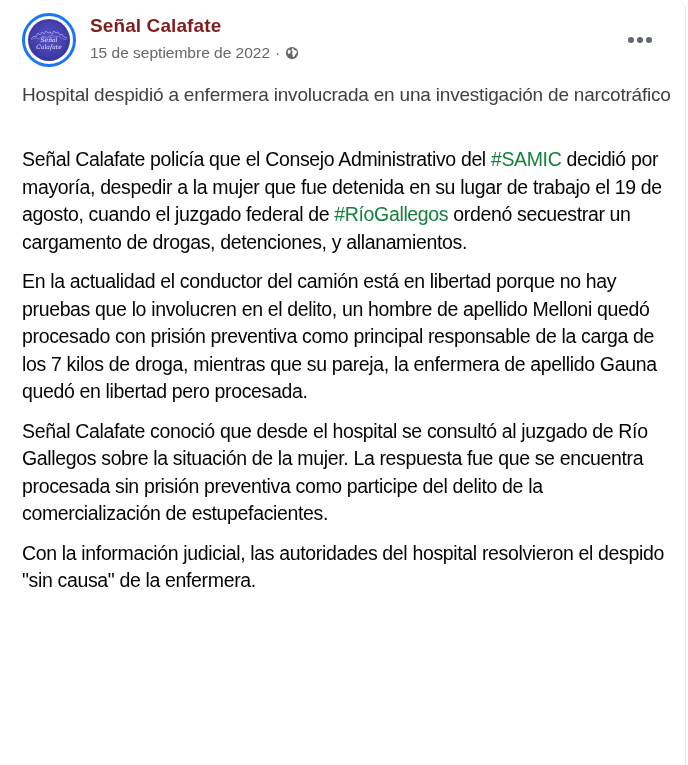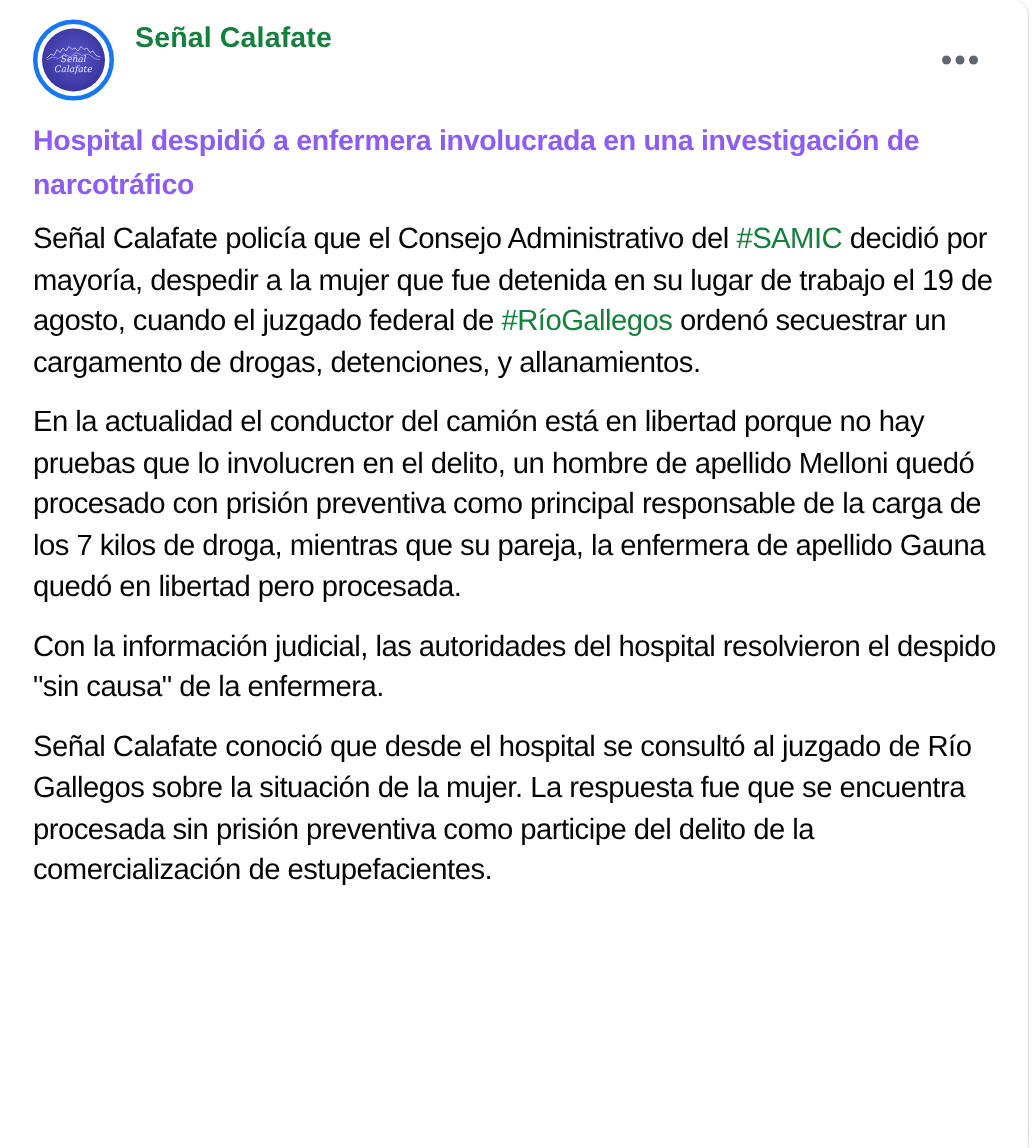--- a/index.html
+++ b/index.html
@@ -23,38 +23,38 @@
     }
     .avatar-skyline {
       position: absolute; left: 3px; right: 3px; top: 9px; height: 12px;
     }
     .avatar-text {
       font-family: "DejaVu Serif", serif; font-style: italic; color: #e8e8ff;
       font-size: 6px; line-height: 7px; text-align: center; position: relative; z-index: 1; margin-top: 6px;
     }
     .page-name {
       position: absolute; left: 68px; top: 2px;
-      font-family: "Liberation Sans", sans-serif; font-size: 19px; font-weight: 700; color: #15803d;
+      font-family: "Liberation Sans", sans-serif; font-size: 19px; font-weight: 700; color: #7f1d1d;
       letter-spacing: 0.1px;
     }
     .meta {
       position: absolute; left: 68px; top: 31px; display: flex; align-items: center;
       font-family: "Liberation Sans", sans-serif; font-size: 15.5px; color: #65676b;
     }
     .meta .dot { margin: 0 5px 0 5px; }
     .globe { width: 14px; height: 14px; }
     .more-btn {
       position: absolute; left: 600px; top: 15px; width: 36px; height: 24px;
       display: flex; align-items: center; justify-content: center; gap: 3px; cursor: pointer;
     }
     .more-btn span { width: 6px; height: 6px; border-radius: 50%; background: #606770; display: block; }
     .title {
       position: absolute; left: 22px; top: 80px; width: 650px;
-      font-family: "Liberation Sans", sans-serif; font-weight: 700; font-size: 19px;
-      line-height: 29px; color: #8b5cf6; letter-spacing: -0.2px;
+      font-family: "Liberation Sans", sans-serif; font-weight: 400; font-size: 19px;
+      line-height: 29px; color: #404040; letter-spacing: -0.2px;
     }
     .body {
       position: absolute; left: 22px; top: 146px; width: 650px;
       font-family: "Liberation Sans", sans-serif; font-size: 19.5px; line-height: 27.5px; color: #050505;
       letter-spacing: -0.35px;
     }
     .body p { margin: 0 0 12px 0; }
     .hashtag { color: #15803d; text-decoration: none; cursor: pointer; }
   </style>
 </head>
@@ -68,28 +68,37 @@
           <polyline points="0,11 3,8 5,9 7,5 9,7 11,4 13,6 15,3 17,5 19,4 21,6 23,3 25,5 27,4 29,7 31,6 33,9 36,10" fill="none" stroke="#c9c6ff" stroke-width="0.6"></polyline>
           <polyline points="0,12 4,10 8,11 12,8 16,10 20,7 24,9 28,8 32,11 36,12" fill="none" stroke="#a9a5f0" stroke-width="0.5"></polyline>
         </svg>
         <div class="avatar-text">
           <div>Señal</div>
           <div>Calafate</div>
         </div>
       </div>
     </div>
     <div class="page-name">Señal Calafate</div>
+    <div class="meta">
+      <span>15 de septiembre de 2022</span>
+      <span class="dot">·</span>
+      <svg class="globe" viewBox="0 0 16 16">
+        <circle cx="8" cy="8" r="7" fill="#65676b"></circle>
+        <path d="M4 4.5 C5 4 6 5 6.5 6 C7 7 6 7.5 5.5 8.5 C5 9.5 4 9 3.2 8 C3 6.5 3.3 5.3 4 4.5 Z" fill="#ffffff"></path>
+        <path d="M9 2.2 C10 3 9.5 4 10.5 4.5 C11.5 5 12.5 4.5 13.2 5.5 C13.6 7 13.5 8 12.5 9 C11.5 10 11 11.5 10 12.5 C9 13 8.5 12 8.8 11 C9 10 8 9.5 8 8.5 C8 7.5 9.2 7.2 8.6 6.2 C8 5.2 7.2 5 7.5 4 C7.8 3 8.3 2.5 9 2.2 Z" fill="#ffffff"></path>
+      </svg>
+    </div>
     <div class="more-btn">
       <span></span>
       <span></span>
       <span></span>
     </div>
   </div>
 
   <div class="title">Hospital despidió a enfermera involucrada en una investigación de narcotráfico</div>
 
   <div class="body">
     <p><span>Señal Calafate policía que el Consejo Administrativo del </span><a class="hashtag">#SAMIC</a><span> decidió por mayoría, despedir a la mujer que fue detenida en su lugar de trabajo el 19 de agosto, cuando el juzgado federal de </span><a class="hashtag">#RíoGallegos</a><span> ordenó secuestrar un cargamento de drogas, detenciones, y allanamientos.</span></p>
     <p><span>En la actualidad el conductor del camión está en libertad porque no hay pruebas que lo involucren en el delito, un hombre de apellido Melloni quedó procesado con prisión preventiva como principal responsable de la carga de los 7 kilos de droga, mientras que su pareja, la enfermera de apellido Gauna  quedó en libertad pero procesada.</span></p>
+    <p><span>Señal Calafate conoció que desde el hospital se consultó al juzgado de Río Gallegos sobre la situación de la mujer. La respuesta fue que se encuentra procesada sin prisión preventiva como participe del delito de la comercialización de estupefacientes.</span></p>
     <p><span>Con la información judicial, las autoridades del hospital resolvieron el despido "sin causa" de la enfermera.</span></p>
-    <p><span>Señal Calafate conoció que desde el hospital se consultó al juzgado de Río Gallegos sobre la situación de la mujer. La respuesta fue que se encuentra procesada sin prisión preventiva como participe del delito de la comercialización de estupefacientes.</span></p>
   </div>
 </div>
 
 </body></html>

